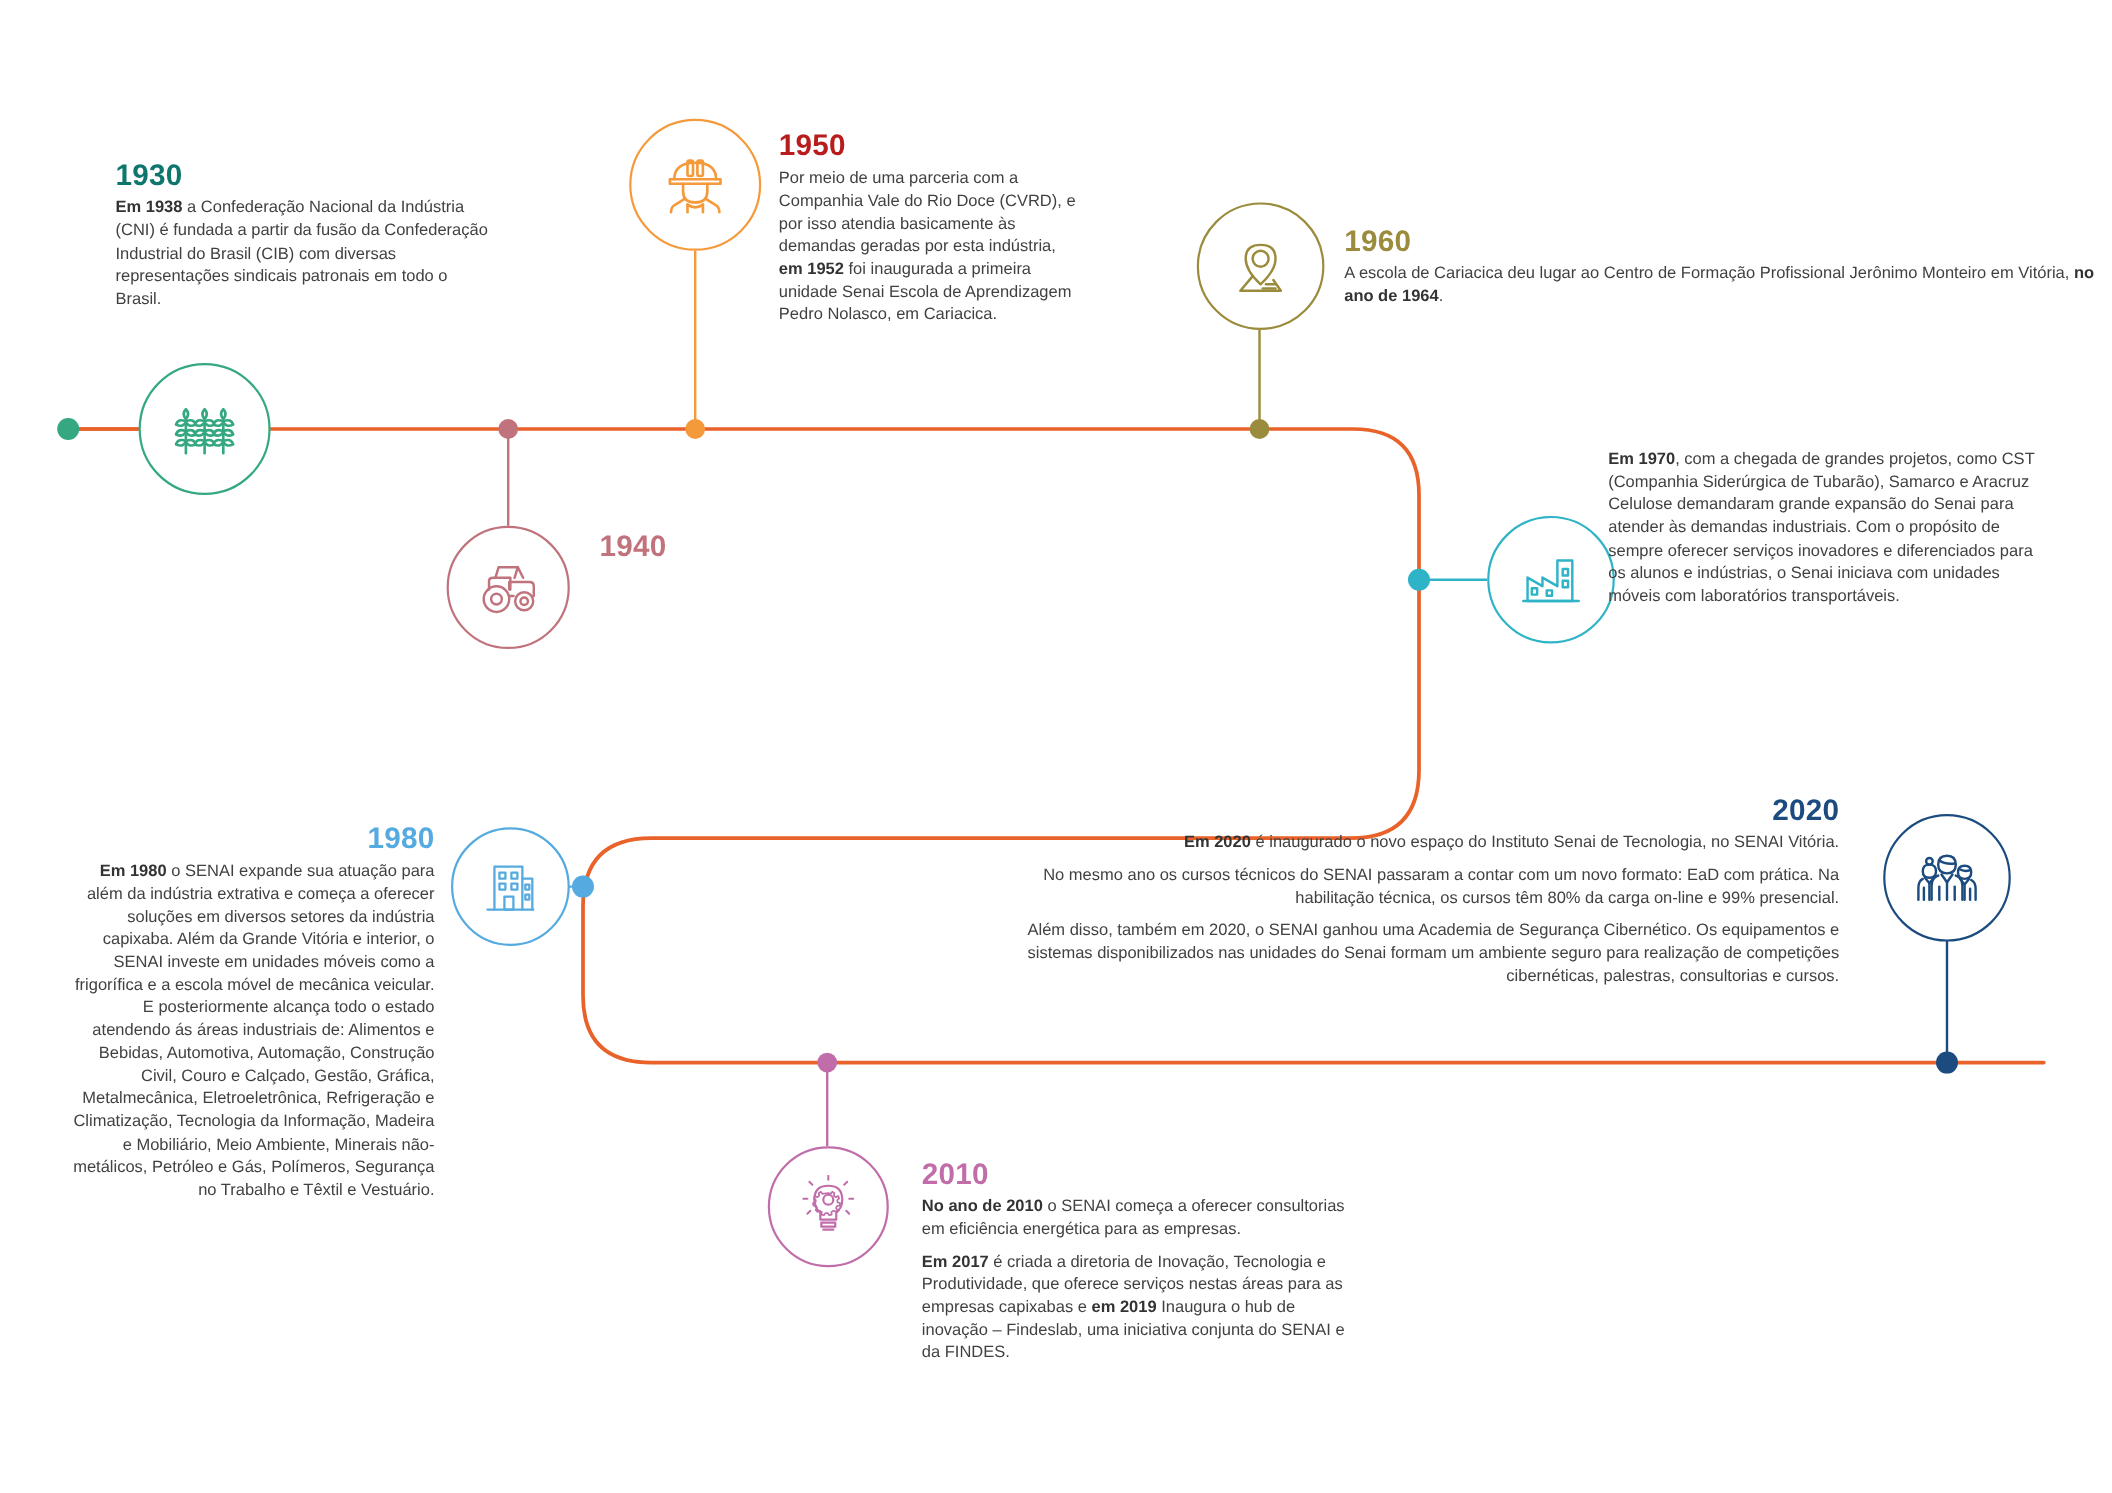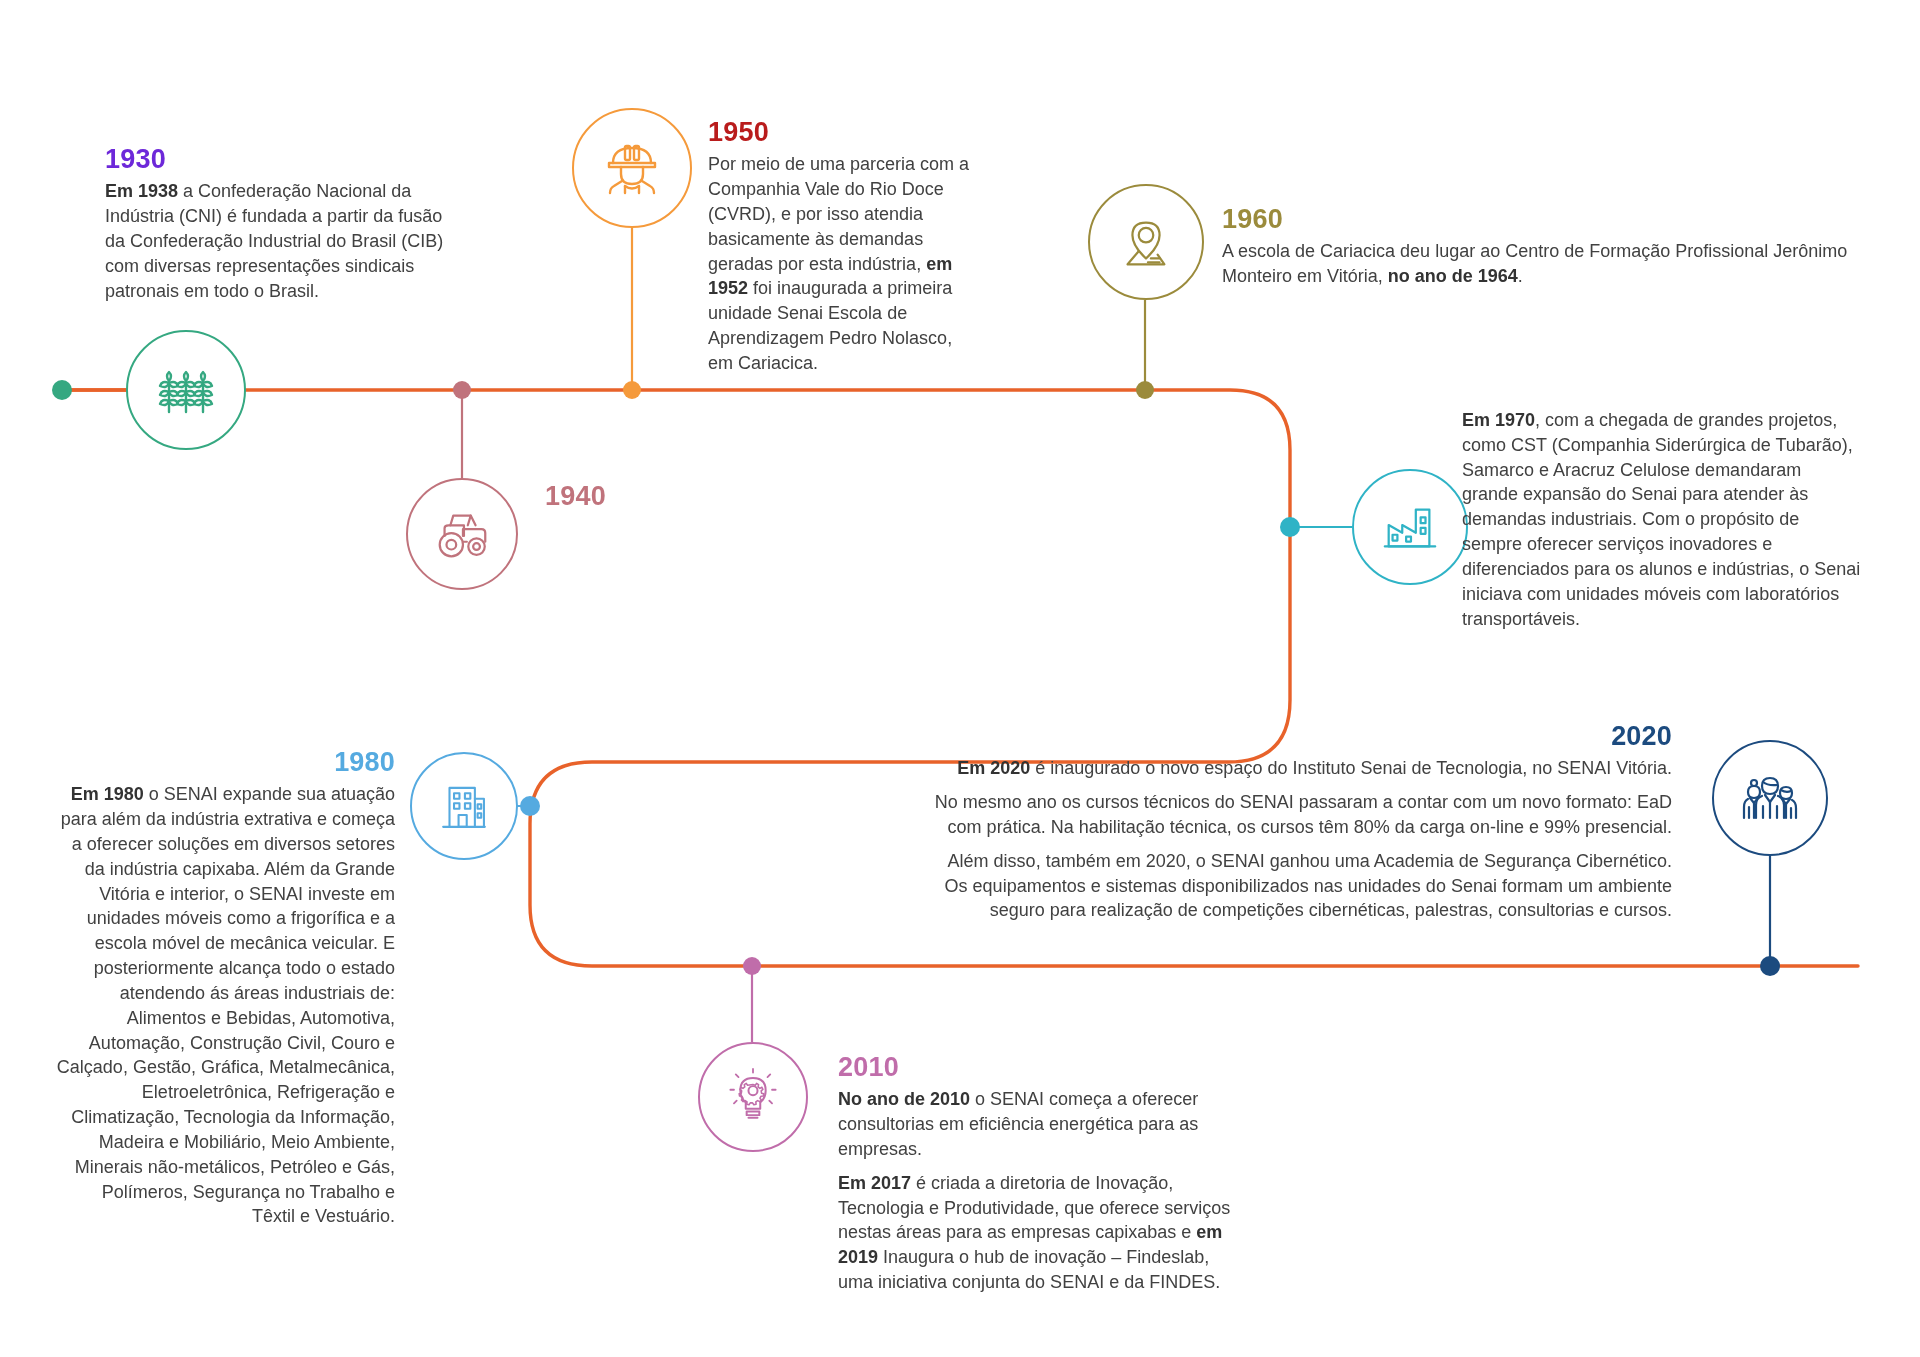--- a/index.html
+++ b/index.html
@@ -13,28 +13,28 @@
     position:relative;
   }
   #stage{position:relative;width:1920px;height:1357px;}
   #timeline-svg{position:absolute;left:0;top:0;width:1920px;height:1357px;pointer-events:none;}
 
   .node{position:absolute;border-radius:50%;background:#fff;display:flex;align-items:center;justify-content:center;box-sizing:border-box;}
   .node svg{display:block;}
 
   .block{position:absolute;box-sizing:border-box;}
   .year{font-weight:bold;font-size:27px;line-height:1.05;margin:0 0 6px 0;letter-spacing:.2px;}
-  .para{font-size:18px;line-height:1.38;margin:0 0 9px 0;color:#414141;}
+  .para{font-size:15px;line-height:1.38;margin:0 0 9px 0;color:#414141;}
   .para:last-child{margin-bottom:0;}
   .para b{font-weight:bold;color:#333;}
   .ta-right{text-align:right;}
   .ta-left{text-align:left;}
 
   
-  .c-1930{color:#6d28d9;}
+  .c-1930{color:#0f766e;}
   .c-1940{color:#c0737c;}
   .c-1950{color:#b91c1c;}
   .c-1960{color:#9b8b3c;}
   .c-1970{color:#2fb3c6;}
   .c-1980{color:#55aae0;}
   .c-2010{color:#c06daa;}
   .c-2020{color:#1c4b7f;}
 </style>
 </head>
 <body>

